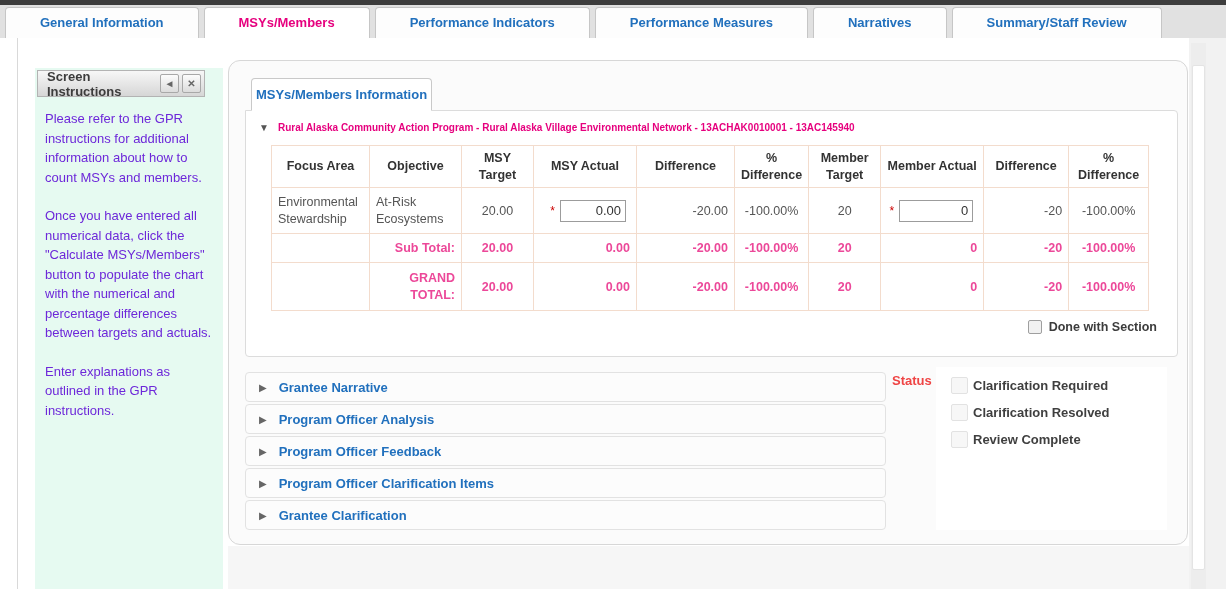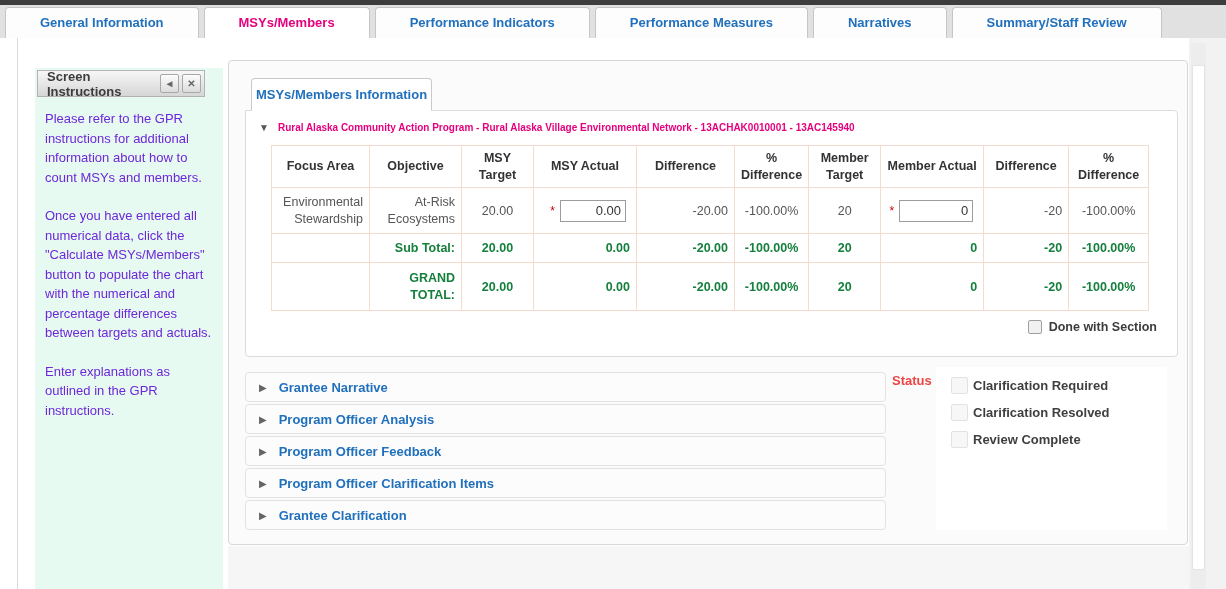--- a/index.html
+++ b/index.html
@@ -28,43 +28,43 @@
         background:linear-gradient(#f7f7f7,#d6d6d6); border:1px solid #b3b3b3; }
   .sidebar-title { flex:1; padding-left:9px; font-size:13px; font-weight:bold; color:#3c3c3c; }
   .mini-btn { width:19px; height:19px; margin-right:3px; border:1px solid #a8a8a8; border-radius:2px;
         background:linear-gradient(#fcfcfc,#dcdcdc); color:#666; font-size:10px; font-weight:bold;
         display:flex; align-items:center; justify-content:center; cursor:pointer; }
   .sidebar-body { padding:12px 10px; font-size:13px; color:#6d28d9; line-height:1.5; }
   .sidebar-body p { margin-bottom:19px; }
 
   
   .panel { position:absolute; left:228px; top:60px; width:960px; height:485px;
-           background:#fbfbfb; border:1px solid #d7d7d7; border-radius:4px; }
+           background:#fbfbfb; border:1px solid #d7d7d7; border-radius:12px; }
 
   .subtab { position:absolute; left:22px; top:17px; width:181px; height:33px; background:#ffffff;
             border:1px solid #c9c9c9; border-bottom:1px solid #ffffff; border-radius:4px 4px 0 0;
             z-index:2; display:flex; align-items:center; justify-content:center;
             font-size:13px; font-weight:bold; color:#2170bd; cursor:pointer; }
 
   .section-box { position:absolute; left:16px; top:49px; width:933px; height:247px;
             background:#ffffff; border:1px solid #dcdcdc; border-radius:0 4px 4px 4px; }
   .program-header { display:flex; align-items:center; gap:9px; padding:11px 0 0 13px; cursor:pointer; }
   .tri-down { font-size:10px; color:#555; }
   .program-title { font-size:10px; font-weight:bold; color:#e6007e; }
 
   
   table.msy { border-collapse:collapse; margin:12px 0 0 25px; table-layout:fixed; }
   table.msy th, table.msy td { border:1px solid #f3dccd; font-size:12.5px; color:#555;
         padding:4px 6px; background:#fff; }
   table.msy th { font-weight:bold; color:#333; text-align:center; height:42px; line-height:1.3; }
-  td.txt { text-align:right; vertical-align:middle; line-height:1.35; }
+  td.txt { text-align:left; vertical-align:middle; line-height:1.35; }
   td.num { text-align:right; padding-right:14px; }
   td.ctr { text-align:center; }
   tr.datarow td { height:46px; }
-  tr.totalrow td { font-weight:bold; color:#15803d; }
+  tr.totalrow td { font-weight:bold; color:#ec4899; }
   tr.subtotal td { height:29px; }
   tr.grandtotal td { height:48px; }
   td.tot-label { text-align:right; padding-right:8px; font-weight:bold; color:#333; line-height:1.3; }
   .inp-wrap { display:flex; align-items:center; justify-content:flex-end; gap:5px; padding-right:4px; }
   .req { color:#cc0000; font-size:12px; }
   input.cellinput { width:66px; height:22px; border:1px solid #9c9c9c; font-family:"Liberation Sans",sans-serif;
         font-size:13px; color:#333; text-align:right; padding-right:4px; background:#fff; }
   input.cellinput.wide { width:74px; }
 
   .done-row { position:absolute; right:20px; top:209px; display:flex; align-items:center; gap:7px; }

